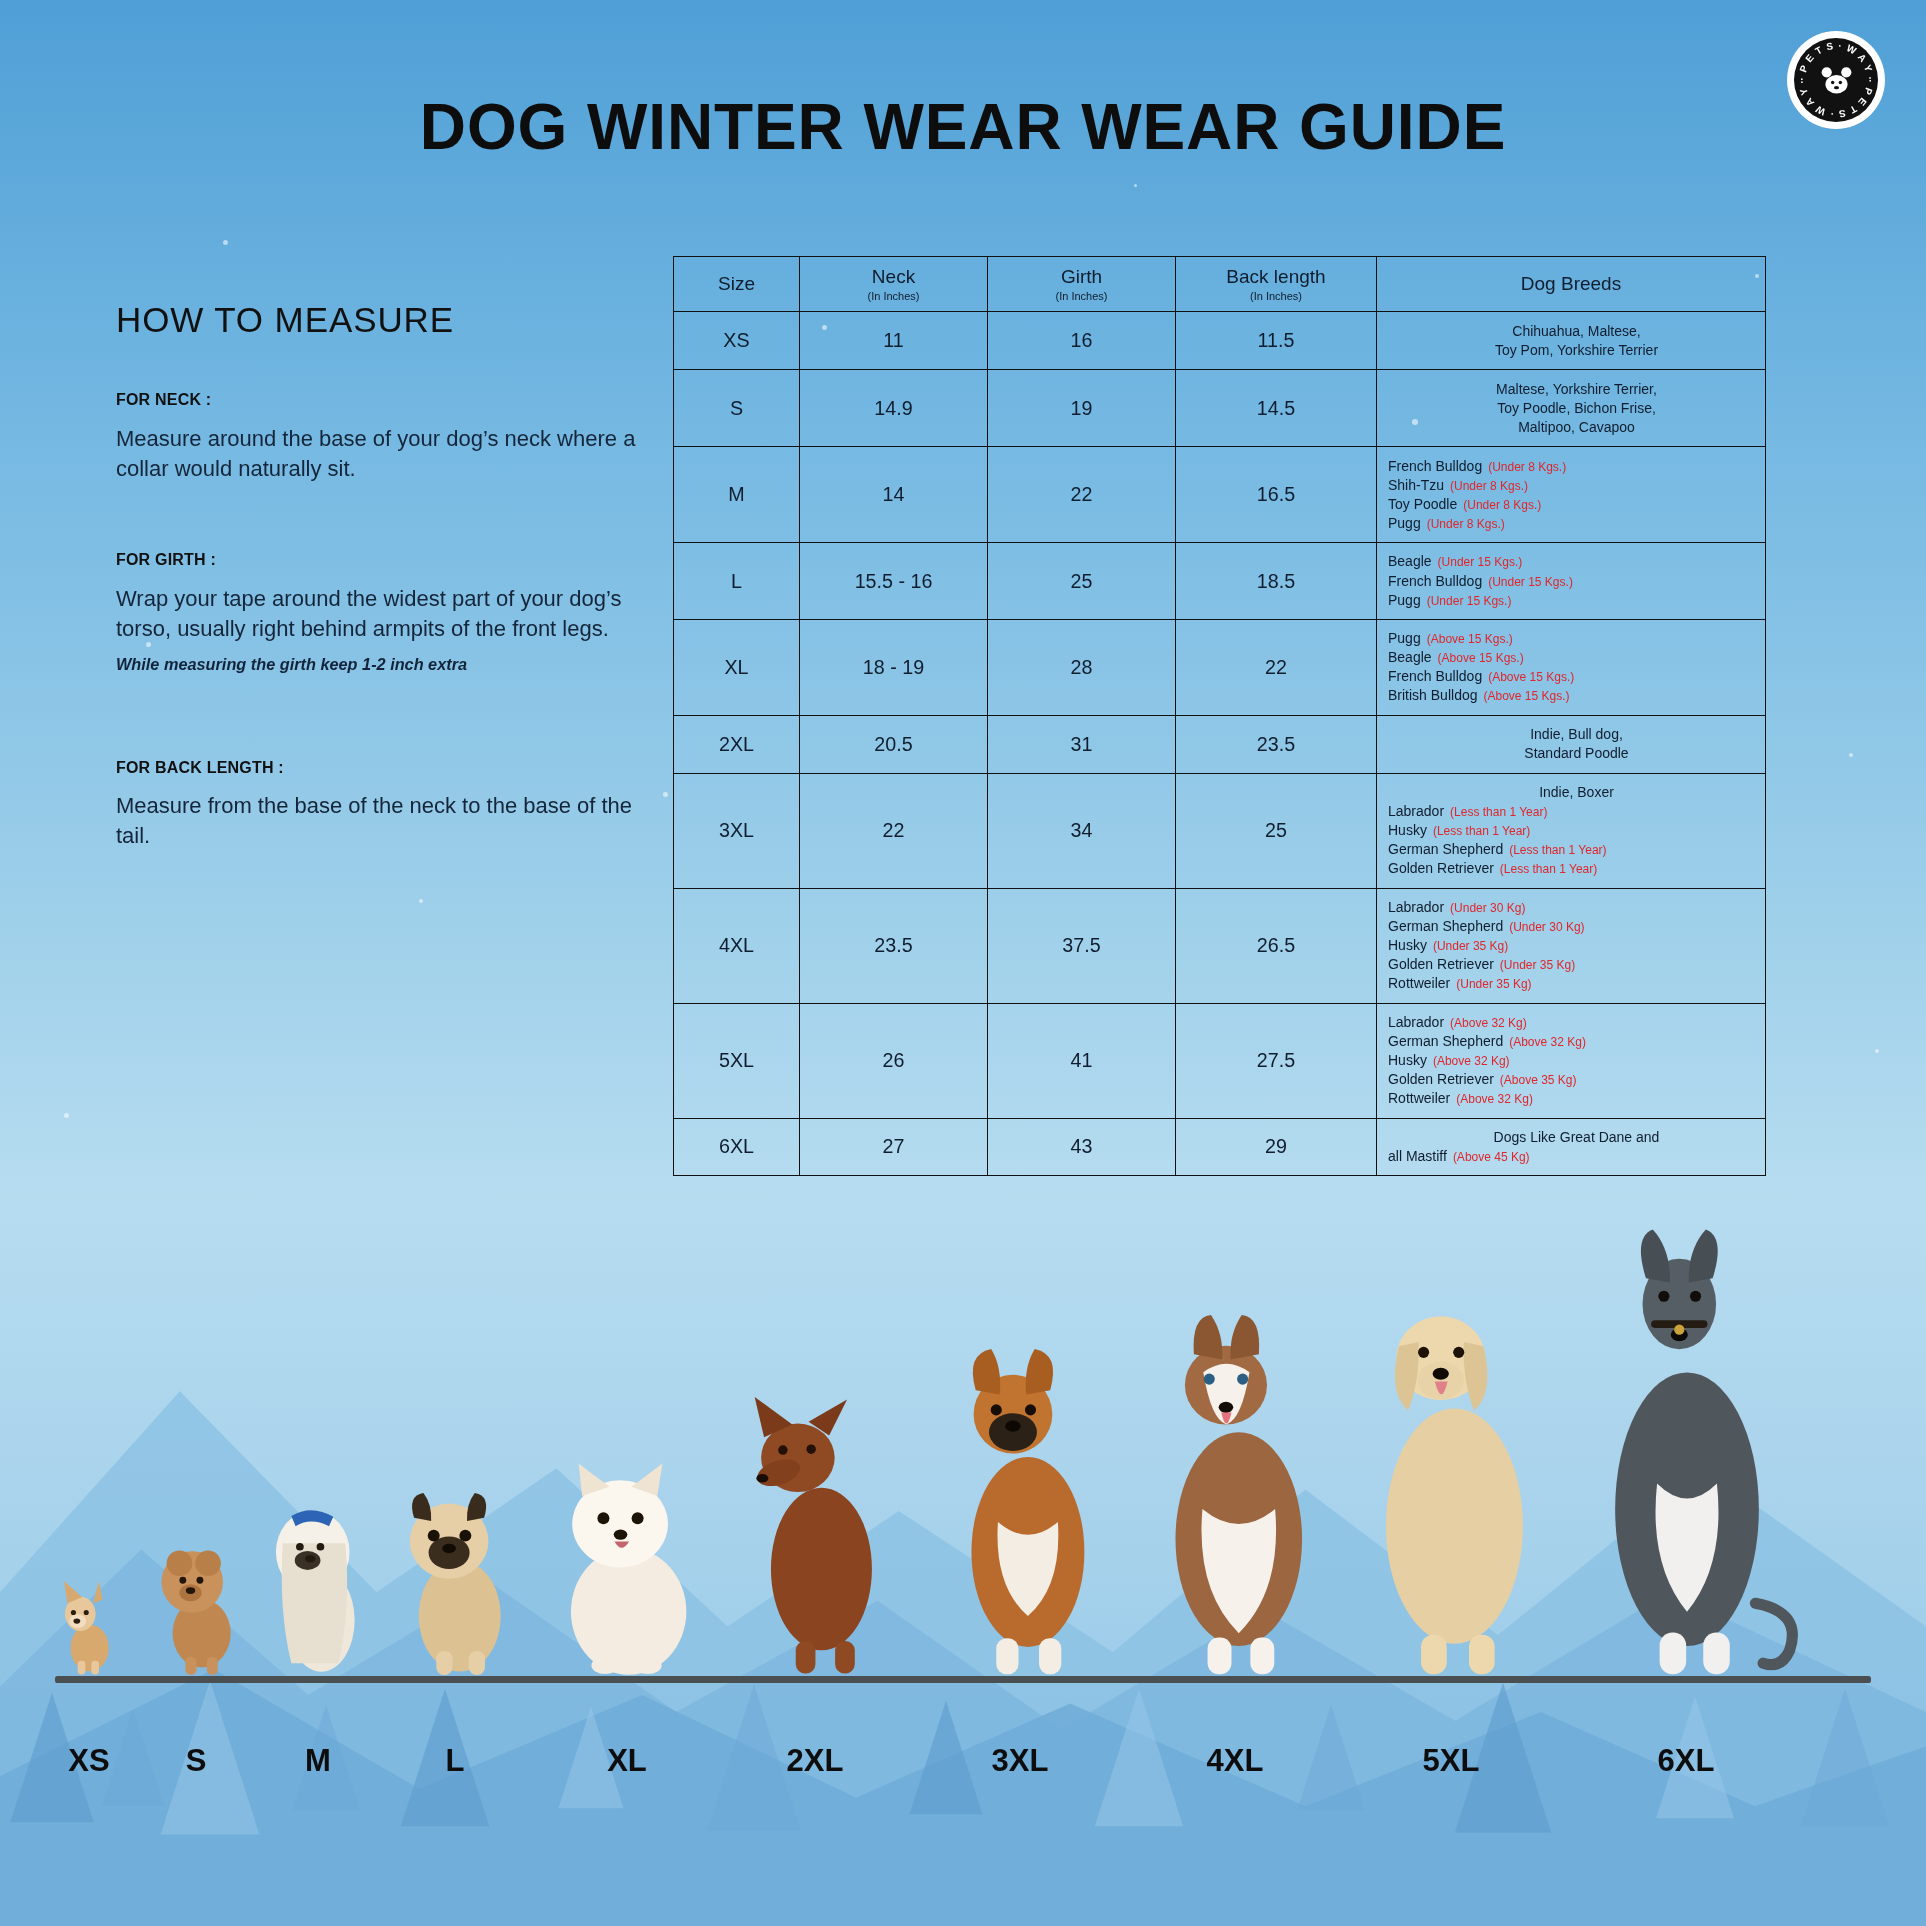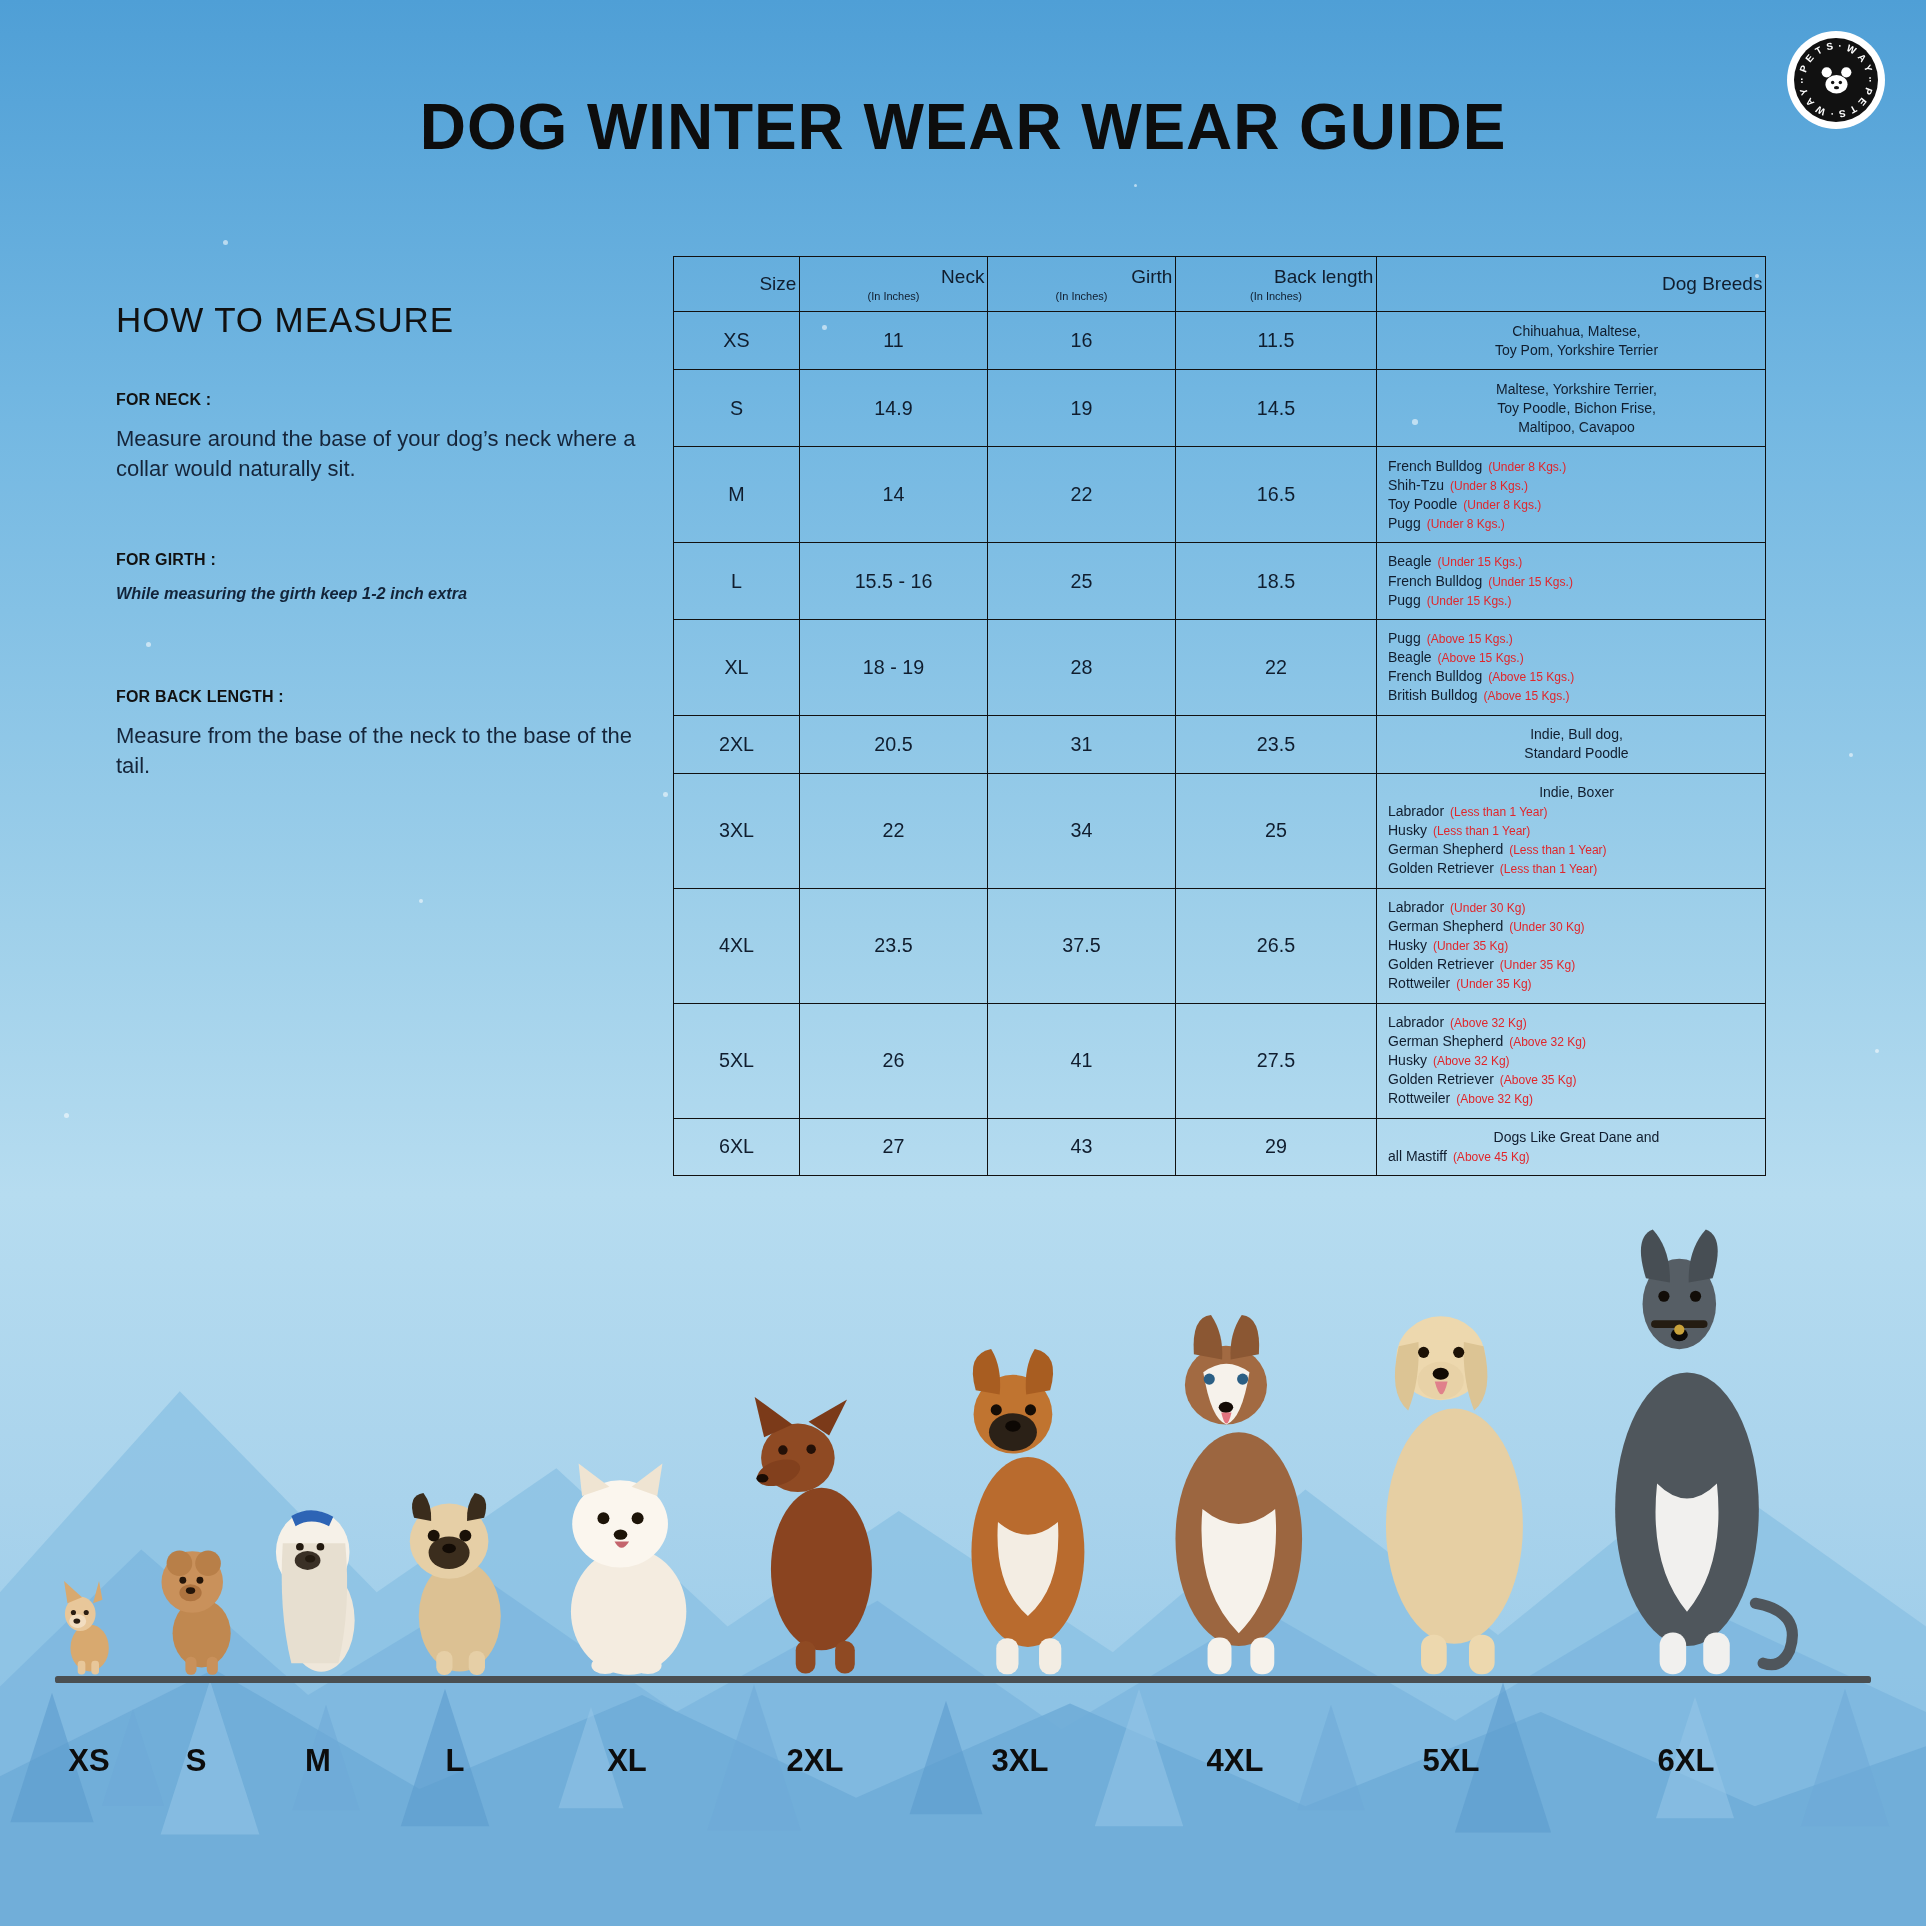--- a/index.html
+++ b/index.html
@@ -84,21 +84,21 @@
   table.size-table {
     border-collapse: collapse; width: 100%;
     table-layout: fixed;
     background: transparent;
   }
   table.size-table th, table.size-table td {
     border: 1.3px solid #111;
     text-align: center; color: #101d2e;
   }
   table.size-table th { padding: 9.4px 2.6px; font-weight: normal; }
-  .th-main { font-size: 19px; display: block; text-align: right; }
+  .th-main { font-size: 19px; display: block; }
   .th-sub { font-size: 11px; display: block; margin-top: 1.7px; }
   td.val { font-size: 19.7px; padding: 13px 1.7px; }
   td.breeds { text-align: left; padding: 9.4px 0 9.4px 11px; font-size: 14px; line-height: 1.36; }
   .breed-row { display: flex; align-items: baseline; }
   .breed-name { display: inline-block; }
   .breed-note { color: #e0262b; font-size: 12px; margin-left: 6px; }
   .breed-plain { display: block; }
   col.c-size { width: 126px; }
   col.c-neck { width: 188px; }
   col.c-girth { width: 188px; }
@@ -200,20 +200,21 @@
   <div class="howto">
     <h2>HOW TO MEASURE</h2>
 
     <div class="sect neck">
       <h3>FOR NECK :</h3>
       <p>Measure around the base of your dog’s neck where a collar would naturally sit.</p>
     </div>
 
     <div class="sect girth">
       <h3>FOR GIRTH :</h3>
+      <p>Wrap your tape around the widest part of your dog’s torso, usually right behind armpits of the front legs.</p>
       <div class="note">While measuring the girth keep 1-2 inch extra</div>
     </div>
 
     <div class="sect back">
       <h3>FOR BACK LENGTH :</h3>
       <p>Measure from the base of the neck to the base of the tail.</p>
     </div>
   </div>
 
   <div class="table-wrap">

